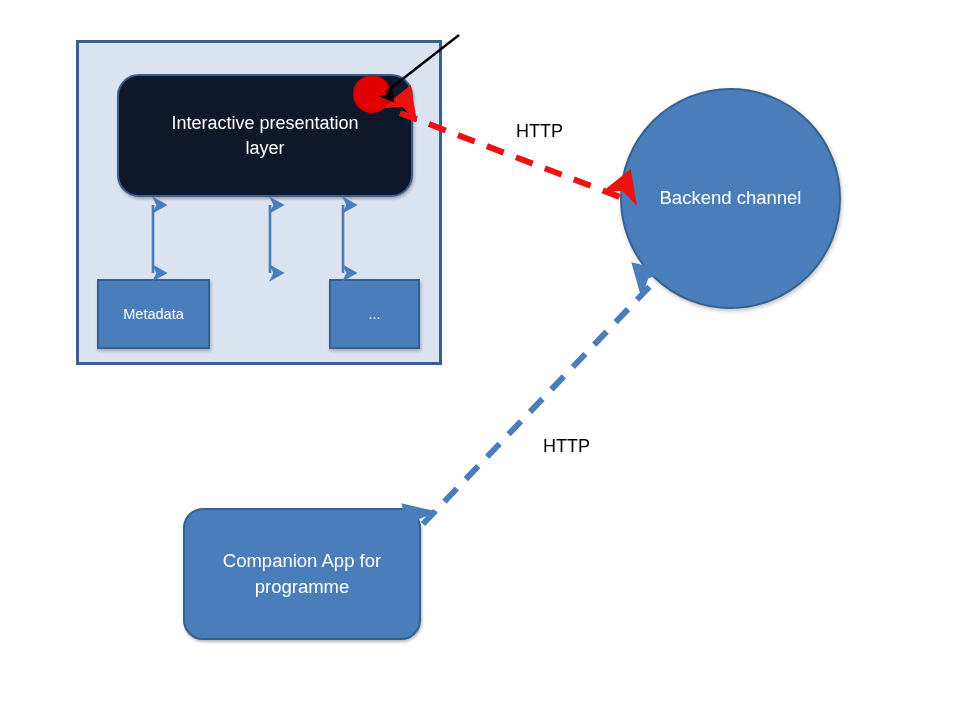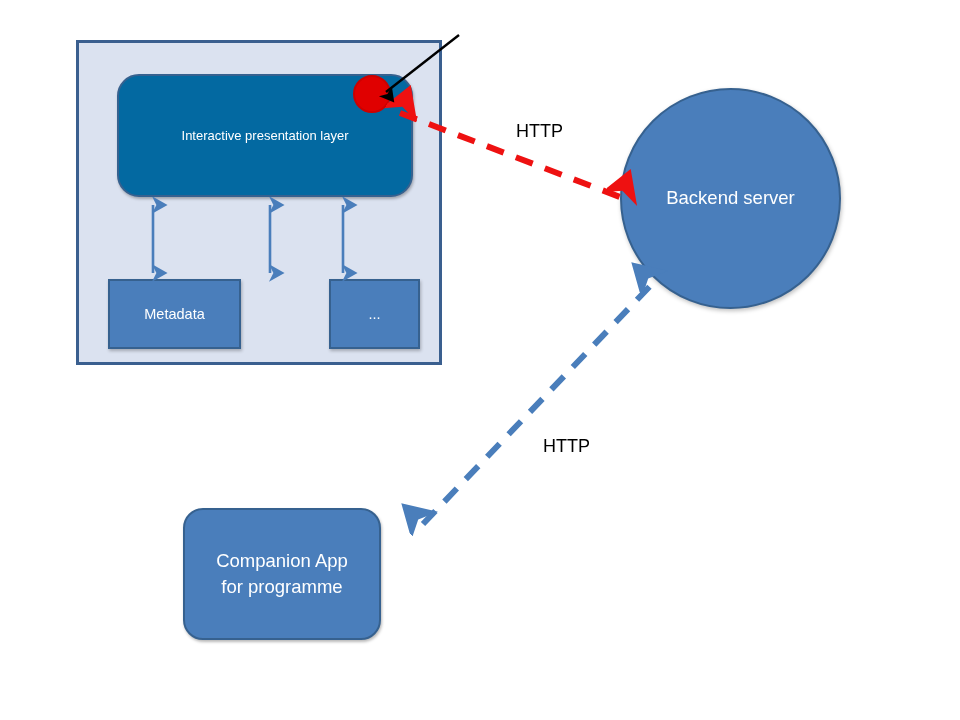--- a/index.html
+++ b/index.html
@@ -30,30 +30,30 @@
     border: 3px solid #3a5f8f;
     box-sizing: border-box;
   }
 
   
   #presentation-layer {
     left: 117px;
     top: 74px;
     width: 296px;
     height: 123px;
-    background: #0369a1;
+    background: #0f172a;
     border: 2px solid #36618f;
     border-radius: 22px;
     box-sizing: border-box;
     display: flex;
     align-items: center;
     justify-content: center;
     text-align: center;
     color: #ffffff;
-    font-size: 13px;
+    font-size: 18px;
     line-height: 1.35;
     padding: 0 34px;
     box-shadow: 1px 2px 3px rgba(0,0,0,0.28);
   }
 
   
   #tv-app-dot {
     left: 353px;
     top: 75px;
     width: 38px;
@@ -69,21 +69,21 @@
     background: #4a7ebb;
     border: 2px solid #36618f;
     box-sizing: border-box;
     display: flex;
     align-items: center;
     justify-content: center;
     color: #ffffff;
     font-size: 14.5px;
     box-shadow: 1px 2px 3px rgba(0,0,0,0.25);
   }
-  #box-metadata { left: 108px;  top: 279px; width: 133px; height: 70px; }
+  #box-metadata { left: 97px;  top: 279px; width: 113px; height: 70px; }
   #box-tuner    { left: 225px; top: 279px; width: 90px;  height: 70px; }
   #box-other    { left: 329px; top: 279px; width: 91px;  height: 70px; }
 
   
   #backend-server {
     left: 620px;
     top: 88px;
     width: 221px;
     height: 221px;
     border-radius: 50%;
@@ -97,21 +97,21 @@
     color: #ffffff;
     font-size: 18.5px;
     line-height: 1.45;
     box-shadow: 1px 2px 4px rgba(0,0,0,0.25);
   }
 
   
   #companion-app {
     left: 183px;
     top: 508px;
-    width: 198px;
+    width: 238px;
     height: 132px;
     background: #4a7ebb;
     border: 2px solid #36618f;
     border-radius: 20px;
     box-sizing: border-box;
     display: flex;
     align-items: center;
     justify-content: center;
     text-align: center;
     color: #ffffff;
@@ -151,21 +151,21 @@
   <div class="abs" id="tv-app-dot"></div>
 
   <div class="abs component-box" id="box-metadata">
     <span>Metadata</span>
   </div>
   <div class="abs component-box" id="box-other">
     <span>...</span>
   </div>
 
   <div class="abs" id="backend-server">
-    <span>Backend server</span>
+    <span>Backend channel</span>
   </div>
 
   <div class="abs" id="companion-app">
     <span>Companion App for programme</span>
   </div>
 
   <svg class="abs" id="connectors" viewBox="0 0 960 720">
     <defs>
       <marker id="blue-arrow-up" markerWidth="7" markerHeight="7" refX="3.2" refY="6" orient="auto" markerUnits="strokeWidth">
         <path d="M3.2,0.4 L6.6,6.4 L3.2,4.7 L-0.2,6.4 Z" fill="#4a7ebb"></path>

